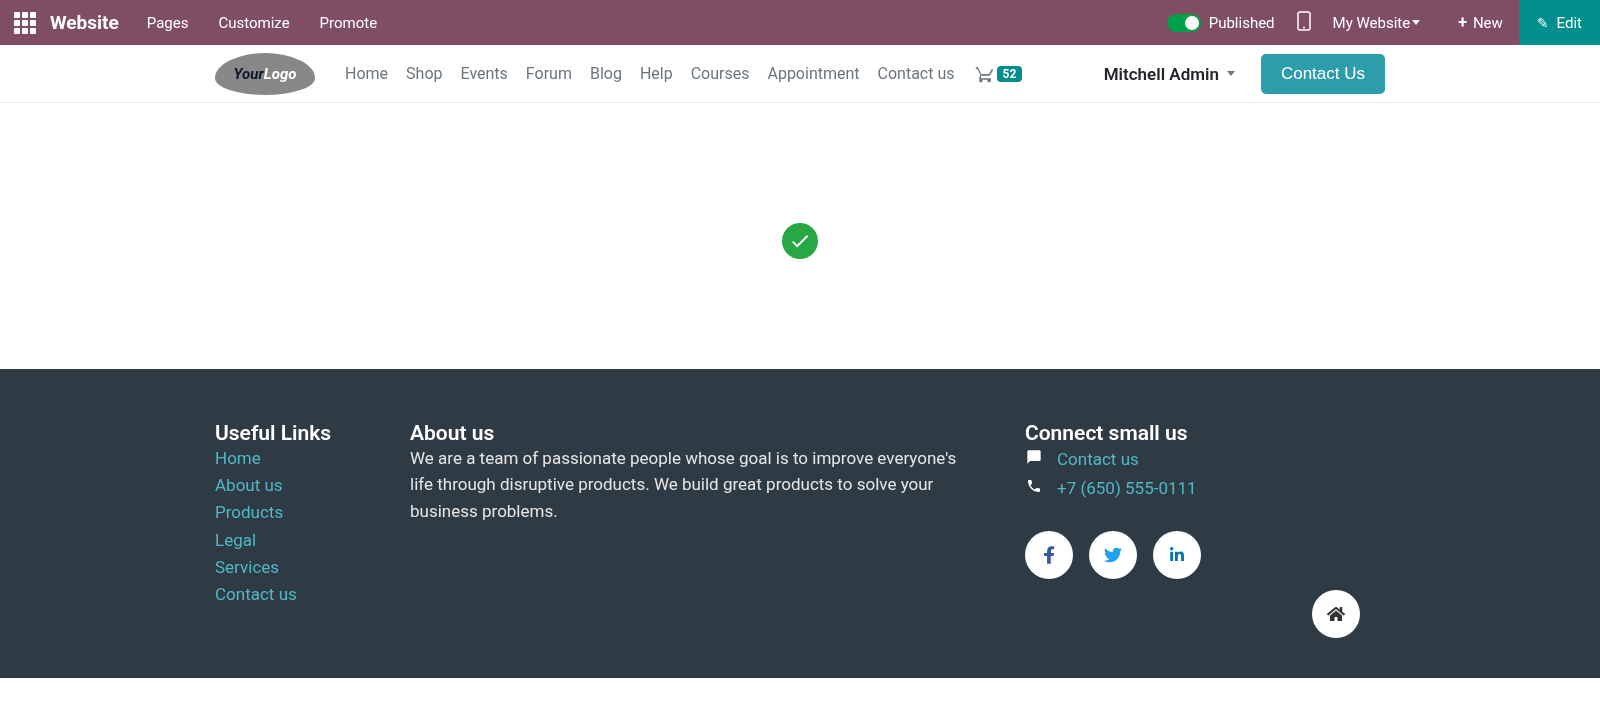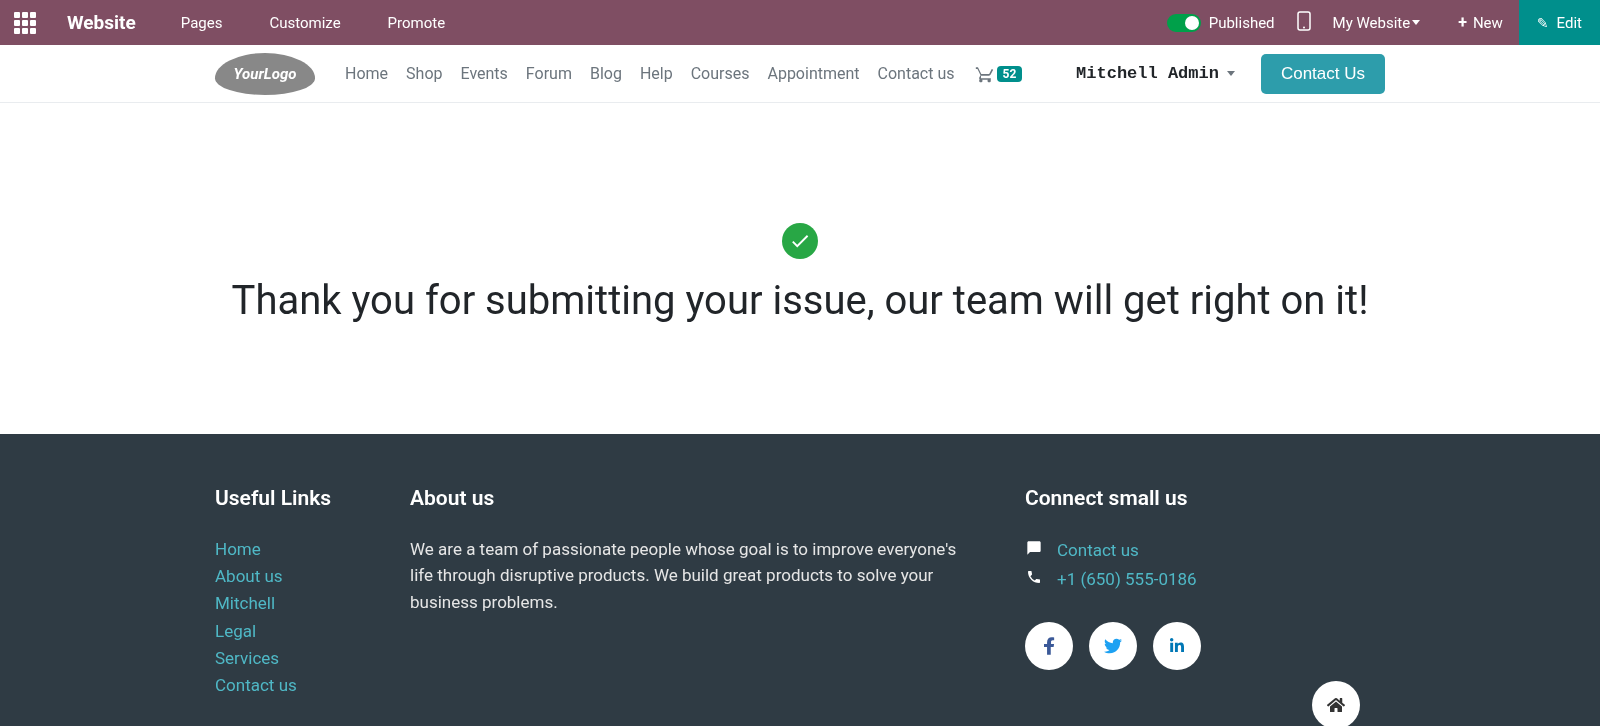--- a/index.html
+++ b/index.html
@@ -1,64 +1,64 @@
 <!DOCTYPE html>
 <html><head>
 <meta charset="utf-8">
 <style>
   * { box-sizing: border-box; margin: 0; padding: 0; }
   body { font-family: -apple-system, BlinkMacSystemFont, "Segoe UI", Roboto, "Helvetica Neue", Arial, sans-serif; color: #212529; width:1600px; }
   a { text-decoration: none; }
 
   
   .admin-bar { background:#7f4e63; color:#fff; display:flex; align-items:center; height:45px; font-size:15px; }
-  .admin-left { display:flex; align-items:center;gap:17px; }
+  .admin-left { display:flex; align-items:center; }
   .apps-icon { width:22px; height:22px; margin:0 14px 0 14px; display:grid; grid-template-columns:repeat(3,1fr); grid-template-rows:repeat(3,1fr); gap:2px; cursor:pointer; }
   .apps-icon span { background:#fff; border-radius:1px; }
   .app-name { font-weight:700; font-size:19px; margin-right:28px; }
   .admin-menu-item { color:#fff; margin-right:30px; cursor:pointer; }
   .admin-right { margin-left:auto; display:flex; align-items:center; height:100%; }
   .toggle { width:34px; height:18px; background:#00a04a; border-radius:10px; position:relative; margin-right:8px; cursor:pointer;}
   .toggle .knob { width:14px; height:14px; background:#fff; border-radius:50%; position:absolute; right:2px; top:2px; }
   .pub-label { margin-right:22px; }
   .mobile-icon { margin-right:22px; cursor:pointer; }
   .my-website { margin-right:22px; cursor:pointer; display:flex; align-items:center; gap:2px;}
   .caret-down { width:0;height:0;border-left:4px solid transparent;border-right:4px solid transparent;border-top:5px solid #fff; display:inline-block;}
   .new-btn { display:flex; align-items:center; gap:6px; padding:0 16px; height:100%; cursor:pointer;}
   .edit-btn { background:#008f8c; display:flex; align-items:center; gap:8px; padding:0 18px; height:100%; cursor:pointer;}
   .plus { font-weight:bold; font-size:16px;}
   .pencil { font-size:14px; transform:rotate(0deg);}
 
   
   .site-nav { height:58px; border-bottom:1px solid #e9ecef; display:flex; align-items:center; padding:0 0; }
   .site-nav-inner { width:1170px; margin:0 auto; display:flex; align-items:center; }
   .logo { width:100px; height:42px; background:#888; border-radius:50% 50% 50% 50% / 60% 60% 40% 40%; display:flex; align-items:center; justify-content:center; color:#fff; font-style:italic; font-weight:700; font-size:15px; margin-right:30px; flex-shrink:0;}
-  .logo .y { color:#ffffff;}
+  .logo .y { color:#0f172a;}
   .nav-links { display:flex; gap:18px; }
   .nav-links a { color:#6c757d; font-size:16px; }
   .cart { margin-left:20px; position:relative; color:#6c757d; cursor:pointer; display:flex; align-items:center;}
   .cart svg { width:20px; height:20px; fill:#6c757d;}
   .cart-badge { background:#008f8c; color:#fff; font-size:12px; font-weight:700; padding:1px 6px; border-radius:4px; margin-left:2px;}
   .spacer { flex:1; }
-  .user-drop { color:#212529; font-weight:600; font-size:17px; display:flex; align-items:center; gap:8px; cursor:pointer; margin-right:26px;font-family:Liberation Mono, monospace;}
+  .user-drop { color:#212529; font-weight:600; font-size:17px; display:flex; align-items:center; gap:8px; cursor:pointer; margin-right:26px;}
   .user-drop .caret-down{ border-top-color:#6c757d;}
   .contact-btn { background:#2d9dab; color:#fff; padding:10px 20px; border-radius:5px; font-size:17px; cursor:pointer; border:none;}
 
   
   .main { text-align:center; padding:120px 20px 110px; }
   .ticket-line { font-size:40px; color:#212529; font-weight:400; display:flex; align-items:center; justify-content:center; gap:14px;}
   .check-circle { width:36px; height:36px; background:#28a745; border-radius:50%; display:inline-flex; align-items:center; justify-content:center;}
   .check-circle svg { width:22px; height:22px; fill:#fff;}
   .ticket-num { color:#2d9dab; }
   .thank-line { font-size:40px; color:#212529; font-weight:400; margin-top:18px;}
 
   
   .footer { background:#2f3b44; color:#fff; padding:52px 0 70px; position:relative;}
   .footer-inner { width:1170px; margin:0 auto; display:flex; }
-  .fcol h4 { font-size:21px; font-weight:600; margin-bottom:26px; color:#fff;}
+  .fcol h4 { font-size:21px; font-weight:600; color:#fff;}
   .fcol-links { width:195px; }
   .fcol-links a { display:block; color:#4fb8c6; font-size:17px; line-height:1.6; }
   .fcol-about { width:560px; }
   .fcol-about p { color:#e6e6e6; font-size:17px; line-height:1.55; margin-bottom:20px;}
   .fcol-connect { margin-left:auto; width:360px;}
   .connect-row { display:flex; align-items:center; gap:14px; color:#4fb8c6; font-size:17px; line-height:1.7;}
   .connect-row .ficon { width:18px; color:#fff; fill:#fff; text-align:center;}
   .socials { display:flex; gap:16px; margin-top:28px;}
   .social-circle { width:48px; height:48px; border-radius:50%; background:#fff; display:flex; align-items:center; justify-content:center; cursor:pointer;}
   .social-circle.fb { color:#3b5998;}
@@ -145,30 +145,29 @@
 </div>
 
 <div class="main">
   <div class="ticket-line">
     <span class="check-circle">
       <svg viewBox="0 0 24 24">
           <path d="M9 16.17l-4.17-4.17L3.4 13.43 9 19l12-12-1.43-1.43z"></path>
         </svg>
     </span>
   </div>
-  <div class="thank-line">Thank you for submitting your issue, our team will get right on it!</div>
 </div>
 
 <div class="footer">
   <div class="footer-inner">
     <div class="fcol fcol-links">
       <h4>Useful Links</h4>
       <a>Home</a>
       <a>About us</a>
-      <a>Mitchell</a>
+      <a>Products</a>
       <a>Legal</a>
       <a>Services</a>
       <a>Contact us</a>
     </div>
     <div class="fcol fcol-about">
       <h4>About us</h4>
       <p>We are a team of passionate people whose goal is to improve everyone's life through disruptive products. We build great products to solve your business problems.</p>
     </div>
     <div class="fcol fcol-connect">
       <h4>Connect small us</h4>
@@ -179,21 +178,21 @@
             </svg>
         </span>
         <a style="color:#4fb8c6;">Contact us</a>
       </div>
       <div class="connect-row">
         <span class="ficon">
           <svg width="16" height="16" viewBox="0 0 24 24" fill="#fff">
               <path d="M6.62 10.79a15.053 15.053 0 006.59 6.59l2.2-2.2c.27-.27.67-.36 1.02-.24 1.12.37 2.33.57 3.57.57.55 0 1 .45 1 1V20c0 .55-.45 1-1 1C10.61 21 3 13.39 3 4c0-.55.45-1 1-1h3.5c.55 0 1 .45 1 1 0 1.25.2 2.45.57 3.57.11.35.03.74-.25 1.02l-2.2 2.2z"></path>
             </svg>
         </span>
-        <a style="color:#4fb8c6;">+1 (650) 555-0186</a>
+        <a style="color:#4fb8c6;">+7 (650) 555-0111</a>
       </div>
       <div class="socials">
         <div class="social-circle fb">
             <svg width="11" height="20" viewBox="0 0 320 512" fill="currentColor">
               <path d="M279.14 288l14.22-92.66h-88.91V135.78c0-25.35 12.42-50.06 52.24-50.06H295V6.26S259.5 0 225.36 0C141.09 0 89.09 54.42 89.09 153.12v42.22H0V288h89.09v224h107.36V288z"></path>
             </svg>
           </div>
         <div class="social-circle tw">
             <svg width="18" height="18" viewBox="0 0 512 512" fill="currentColor">
               <path d="M459.37 151.716c.325 4.548.325 9.097.325 13.645 0 138.72-105.583 298.558-298.558 298.558-59.452 0-114.68-17.219-161.137-47.106 8.447.974 16.568 1.299 25.34 1.299 49.055 0 94.213-16.568 130.274-44.832-46.132-.975-84.792-31.188-98.112-72.772 6.498.974 12.995 1.624 19.818 1.624 9.421 0 18.843-1.3 27.614-3.573-48.081-9.747-84.143-51.98-84.143-102.985v-1.299c13.969 7.797 30.214 12.67 47.431 13.319-28.264-18.843-46.781-51.005-46.781-87.391 0-19.492 5.197-37.36 14.294-52.954 51.655 63.675 129.3 105.258 216.365 109.807-1.624-7.797-2.599-15.918-2.599-24.04 0-57.828 46.782-104.934 104.934-104.934 30.213 0 57.502 12.67 76.67 33.137 23.715-4.548 46.456-13.32 66.599-25.34-7.798 24.366-24.366 44.833-46.132 57.827 21.117-2.273 41.584-8.122 60.426-16.243-14.292 20.791-32.161 39.308-52.628 54.253z"></path>

